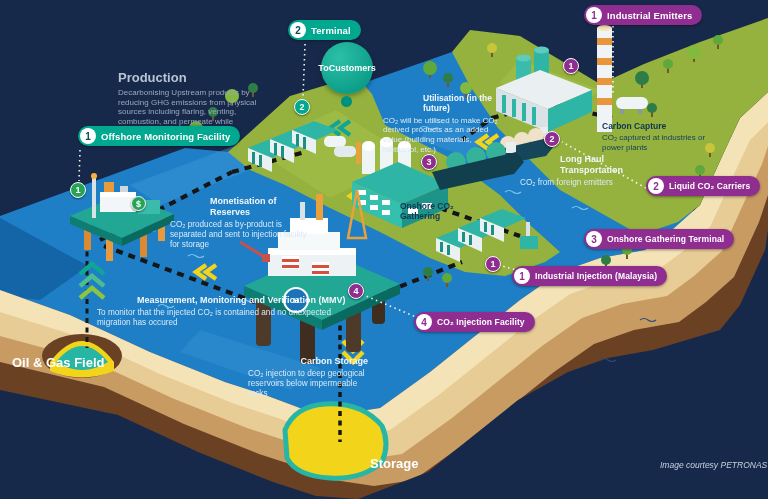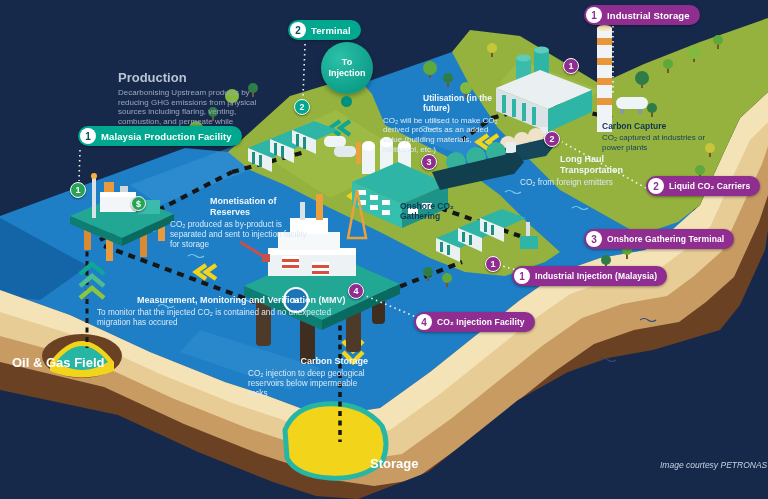--- a/index.html
+++ b/index.html
@@ -25,21 +25,21 @@
   .note .t{font-weight:bold;margin:0 0 2px;}
   .note .b{margin:0;}
   .note.light .t{color:#F2F7FC;padding-left:40px;} .note.light .b{color:#DCE9F6;}
   .note.dim .t{color:#B9C3D2;}   .note.dim .b{color:#9CA7B9;}
   .note.dark .t{color:#0F3554;}  .note.dark .b{color:#17415F;}
   .biglabel{position:absolute;color:#fff;font-weight:bold;font-size:13px;white-space:nowrap;}
   .credit{position:absolute;font-style:italic;color:#C6D2E2;font-size:8.5px;white-space:nowrap;}
   
   .tocust{position:absolute;left:321px;top:42px;width:52px;height:52px;border-radius:50%;
           background:radial-gradient(circle at 35% 30%,#2CC0A8,#00917E);
-          display:flex;flex-direction:column;align-items:center;justify-content:center;
+          display:flex;align-items:center;justify-content:center;
           color:#fff;font-weight:bold;font-size:9px;line-height:1.2;box-shadow:0 2px 5px rgba(0,0,0,.35);}
   .tocust-stem{position:absolute;left:341px;top:96px;width:11px;height:11px;border-radius:50%;background:#00917E;}
   .heli{position:absolute;left:290px;top:294px;width:12px;height:12px;color:#fff;font-size:8px;
         font-weight:bold;display:flex;align-items:center;justify-content:center;}
 </style>
 </head>
 <body>
 
 <div id="stage">
 
@@ -383,31 +383,31 @@
     <div class="b" style="font-size:8.2px;">To monitor that the injected CO₂ is contained and no unexpected migration has occured</div>
   </div>
 
   <div class="note light" style="left:248px;top:356px;width:120px;">
     <div class="t" style="font-size:9px;text-align:right;">Carbon  Storage</div>
     <div class="b" style="font-size:8.2px;">CO₂ injection to deep geological reservoirs below impermeable rocks</div>
   </div>
 
   <div class="badge teal" style="left:78px;top:126px;">
     <span class="num">1</span>
-    <span class="lbl">Malaysia Production Facility</span>
+    <span class="lbl">Offshore Monitoring Facility</span>
   </div>
 
   <div class="badge teal" style="left:288px;top:20px;">
     <span class="num">2</span>
     <span class="lbl">Terminal</span>
   </div>
 
   <div class="badge purple" style="left:584px;top:5px;">
     <span class="num">1</span>
-    <span class="lbl">Industrial Storage</span>
+    <span class="lbl">Industrial Emitters</span>
   </div>
 
   <div class="badge purple sm" style="left:646px;top:176px;">
     <span class="num">2</span>
     <span class="lbl">Liquid CO₂ Carriers</span>
   </div>
 
   <div class="badge purple sm" style="left:584px;top:229px;">
     <span class="num">3</span>
     <span class="lbl">Onshore Gathering Terminal</span>
@@ -418,21 +418,21 @@
     <span class="lbl">Industrial Injection (Malaysia)</span>
   </div>
 
   <div class="badge purple sm" style="left:414px;top:312px;">
     <span class="num">4</span>
     <span class="lbl">CO₂ Injection Facility</span>
   </div>
 
   <div class="tocust">
     <span>To</span>
-    <span>Injection</span>
+    <span>Customers</span>
   </div>
   <div class="tocust-stem"></div>
 
   <div class="marker green" style="left:70px;top:182px;">1</div>
   <div class="marker teal" style="left:294px;top:99px;">2</div>
   <div class="marker purple" style="left:563px;top:58px;">1</div>
   <div class="marker purple" style="left:544px;top:131px;">2</div>
   <div class="marker purple" style="left:421px;top:154px;">3</div>
   <div class="marker purple" style="left:485px;top:256px;">1</div>
   <div class="marker purple" style="left:348px;top:283px;">4</div>

